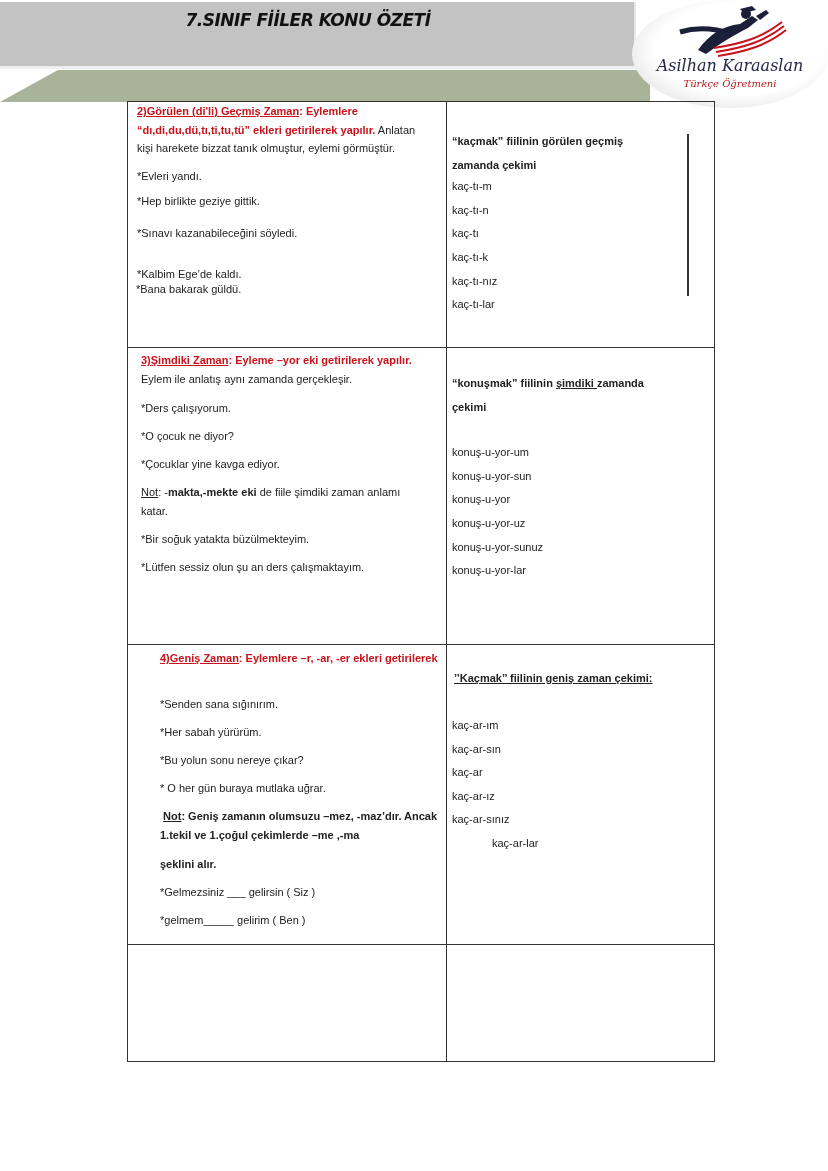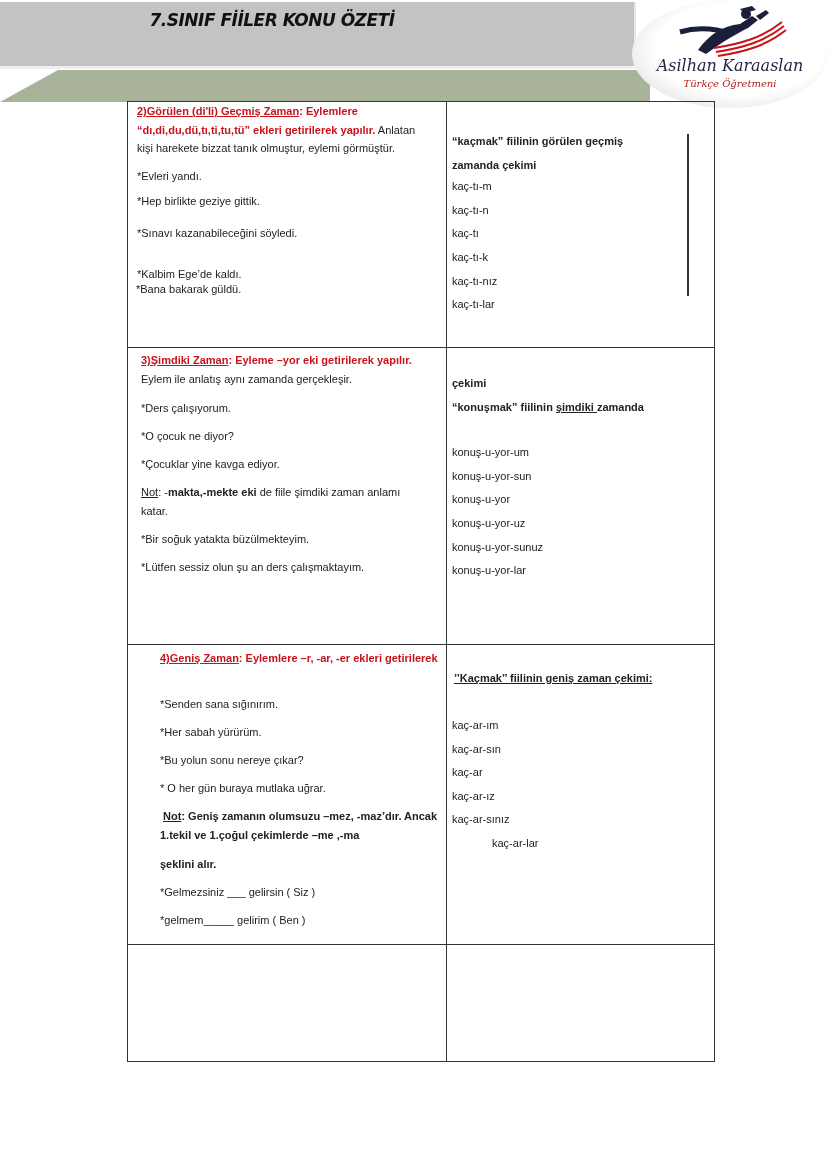--- a/index.html
+++ b/index.html
@@ -5,21 +5,21 @@
   html, body { margin:0; padding:0; }
   body { width:828px; height:1171px; background:#ffffff; position:relative; overflow:hidden;
          font-family:"Liberation Sans", "DejaVu Sans", sans-serif; color:#222; }
   .banner-gray { position:absolute; left:0; top:2px; width:634px; height:64px; background:#c3c3c3;
                  border-right:2px solid #e8e8e8; border-bottom:3px solid #efefef; }
   .banner-green { position:absolute; left:0; top:70px; width:650px; height:32px; background:#a9b39a; }
   .banner-green-cut { position:absolute; left:0; top:70px; width:0; height:0;
                  border-top:32px solid #fff; border-right:58px solid transparent; }
   .title { position:absolute; left:0; top:10px; width:544px; text-align:center;
            font-family:"DejaVu Sans", sans-serif; font-weight:bold; font-style:italic;
-           font-size:17px; letter-spacing:-0.5px; color:#111; transform:scaleY(1.05); }
+           font-size:17px; letter-spacing:-0.5px; color:#111; transform:scaleY(1.05);padding-left:36px; }
   .logo { position:absolute; left:632px; top:0; width:196px; height:108px;
           background:radial-gradient(ellipse at 55% 45%, #ffffff 55%, #e6e6e6 80%, #f6f6f6 100%);
           border-radius:50%; }
   .logo svg { position:absolute; left:38px; top:4px; }
   .logo-name { position:absolute; left:8px; top:56px; width:180px; text-align:center;
                font-family:"DejaVu Serif", serif; font-style:italic; font-size:16px; color:#1f2544; }
   .logo-sub { position:absolute; left:8px; top:78px; width:180px; text-align:center;
               font-family:"DejaVu Serif", serif; font-style:italic; font-size:10px; color:#b21a1a; }
 
   .tbl { position:absolute; left:127px; top:101px; width:588px; height:961px; border:1.5px solid #333; box-sizing:border-box; }
@@ -98,22 +98,22 @@
       <div class="txt" style="left:13px; top:107px;">*Çocuklar yine kavga ediyor.</div>
       <div class="txt" style="left:13px; top:135px;">
         <span class="line"><span class="u">Not</span><span>: -</span><span class="b">makta,-mekte eki</span><span> de fiile şimdiki zaman anlamı</span></span>
         <span class="line">katar.</span>
       </div>
       <div class="txt" style="left:13px; top:182px;">*Bir soğuk yatakta büzülmekteyim.</div>
       <div class="txt" style="left:13px; top:210px;">*Lütfen sessiz olun şu an ders çalışmaktayım.</div>
     </div>
     <div class="cell-r">
       <div class="txt b" style="left:5px; top:24px; line-height:23.5px;">
+        <span class="line"><span>“konuşmak” fiilinin </span><span class="u">şimdiki </span><span>zamanda</span></span>
         <span class="line">çekimi</span>
-        <span class="line"><span>“konuşmak” fiilinin </span><span class="u">şimdiki </span><span>zamanda</span></span>
       </div>
       <div class="txt" style="left:5px; top:95px;">konuş-u-yor-um</div>
       <div class="txt" style="left:5px; top:119px;">konuş-u-yor-sun</div>
       <div class="txt" style="left:5px; top:142px;">konuş-u-yor</div>
       <div class="txt" style="left:5px; top:166px;text-align:right;">konuş-u-yor-uz</div>
       <div class="txt" style="left:5px; top:190px;">konuş-u-yor-sunuz</div>
       <div class="txt" style="left:5px; top:213px;">konuş-u-yor-lar</div>
     </div>
   </div>
 

